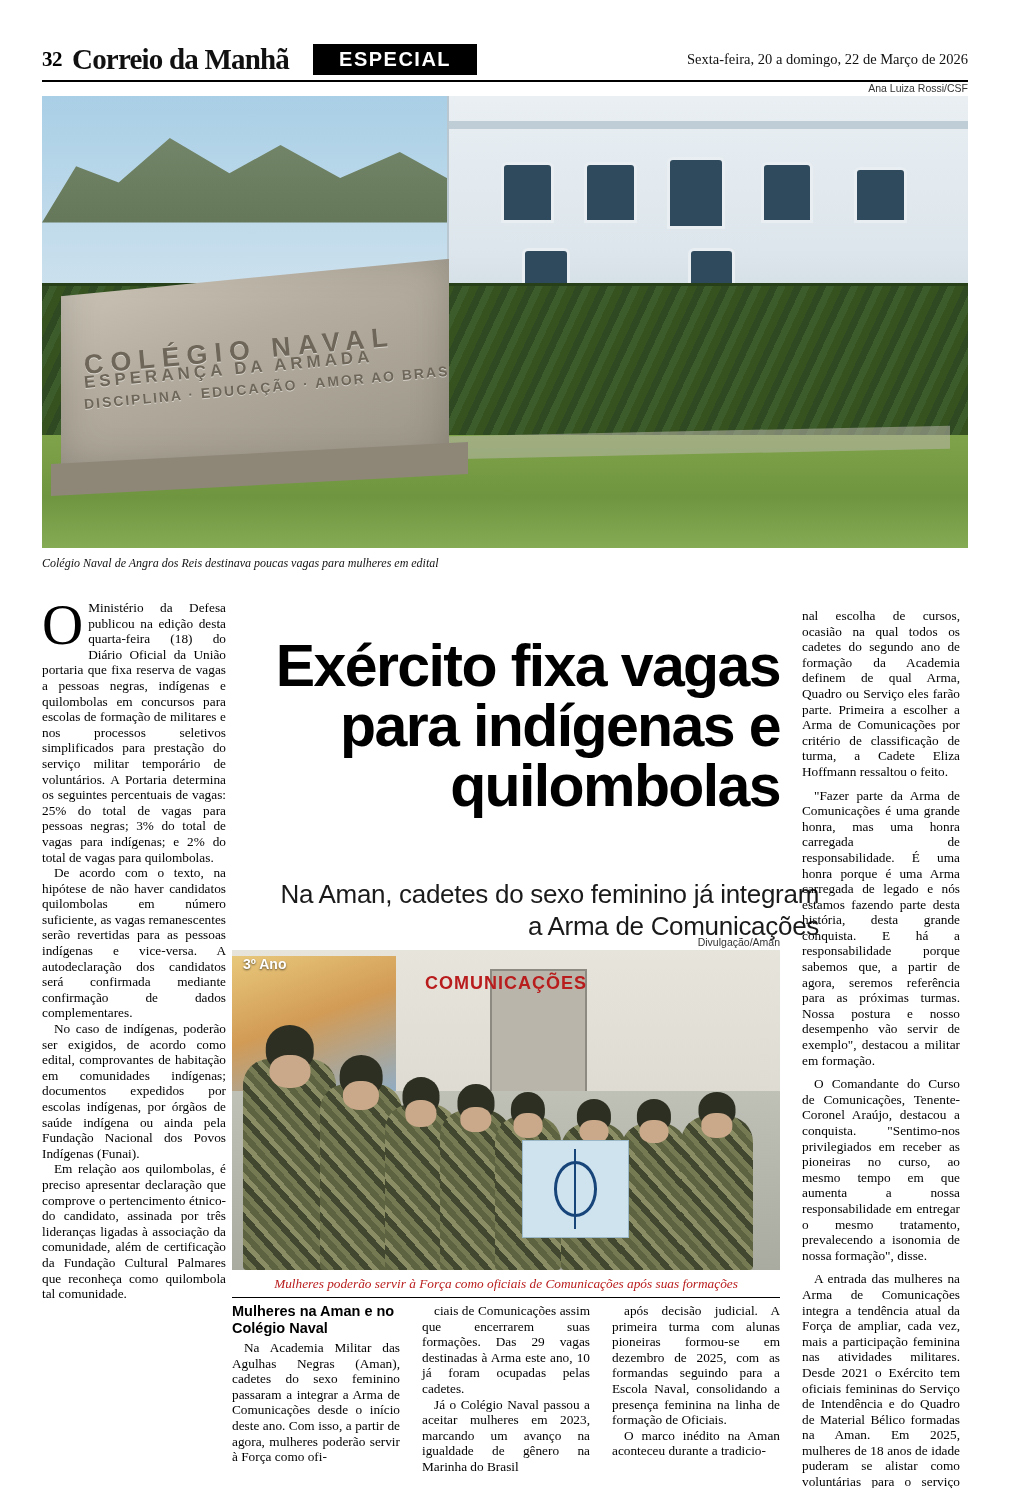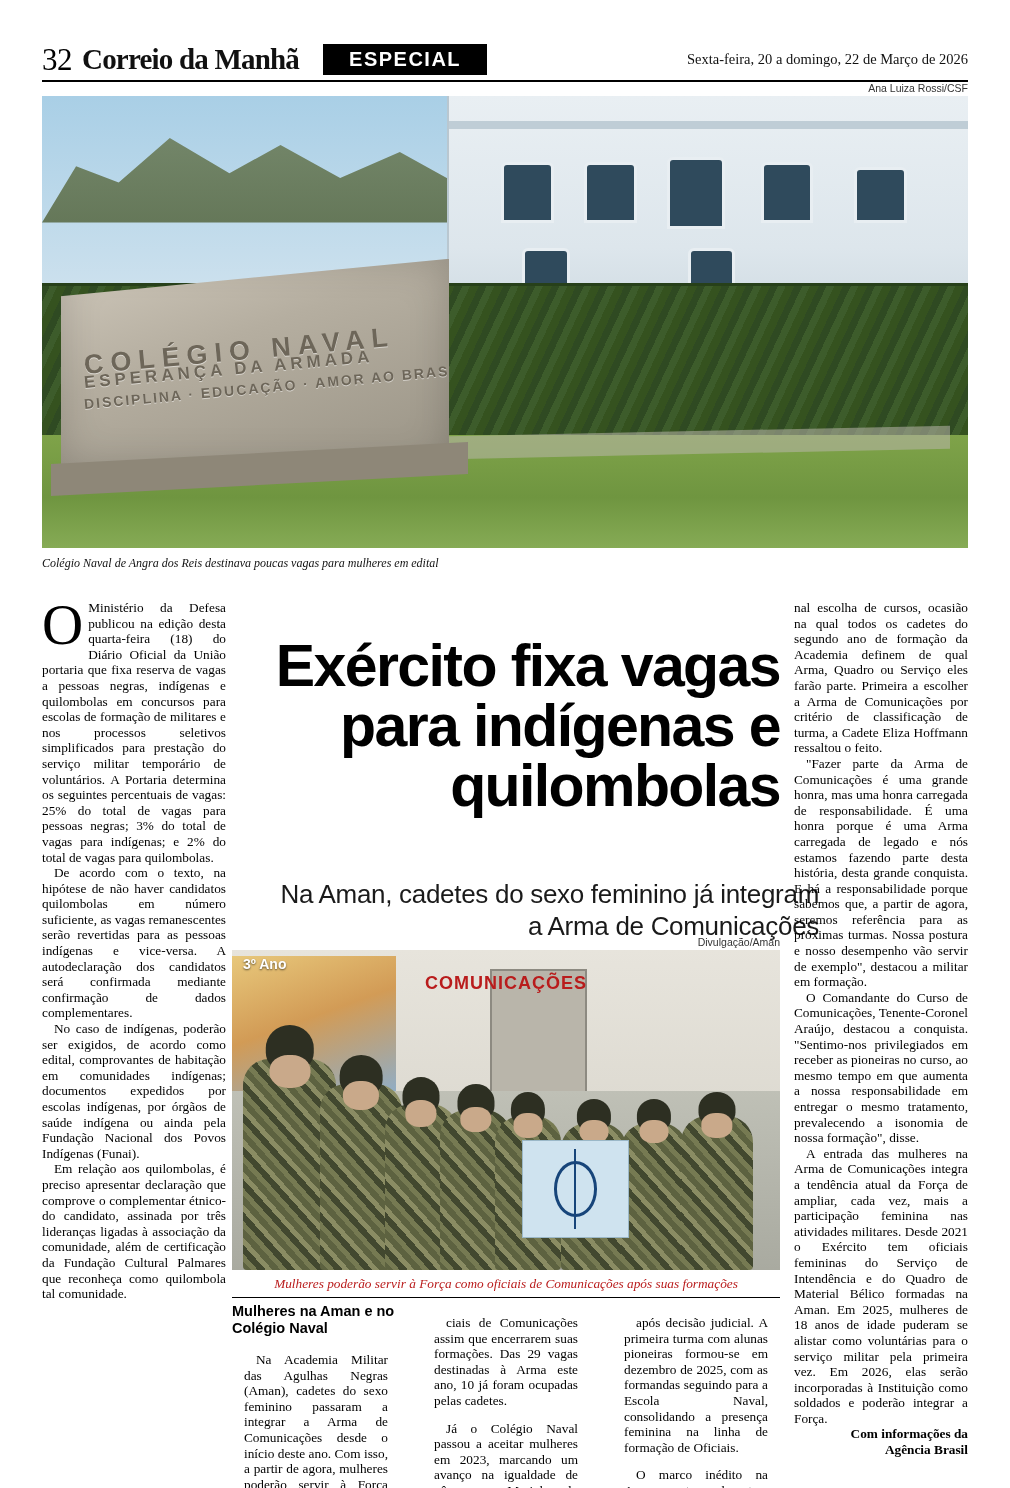--- a/index.html
+++ b/index.html
@@ -28,22 +28,22 @@
     position: absolute;
     left: 42px;
     top: 40px;
     width: 926px;
     height: 38px;
     display: flex;
     align-items: center;
   }
   .page-number {
     font-family: "Liberation Serif", serif;
-    font-size: 31px;
-    font-weight: normal;
+    font-size: 21px;
+    font-weight: bold;
     color: #000;
     line-height: 1;
     margin-right: 10px;
     letter-spacing: -0.5px;
   }
   .paper-name {
     font-family: "Liberation Serif", serif;
     font-size: 29px;
     font-weight: bold;
     letter-spacing: -0.8px;
@@ -330,38 +330,38 @@
   }
   .botcol {
     position: absolute;
     top: 1340px;
     width: 168px;
     font-size: 13.3px;
     line-height: 15.6px;
     text-align: justify;
     -webkit-hyphens: auto; hyphens: auto;
   }
-  .botcol p { margin:12px; text-indent: 12px; }
+  .botcol p { margin:0; text-indent: 12px; }
   .botcol p.first { text-indent: 12px; }
   #botcol1 { left: 232px; top: 1340px; }
   #botcol2 { left: 422px; top: 1303px; }
   #botcol3 { left: 612px; top: 1303px; }
 
   
   .col-right {
     position: absolute;
     left: 794px;
     top: 600px;
     width: 174px;
     font-size: 13.3px;
     line-height: 15.6px;
     text-align: justify;
     -webkit-hyphens: auto; hyphens: auto;
   }
-  .col-right p { margin:0; text-indent: 12px; }
+  .col-right p { margin:8px; text-indent: 12px; }
   .col-right p.first { text-indent: 0; }
   .signoff {
     margin-top: 10px;
     text-align: right;
     font-family: "Liberation Serif", serif;
     font-weight: bold;
     font-size: 13.3px;
     line-height: 16px;
     text-indent: 0 !important;
   }
@@ -401,21 +401,21 @@
       <div class="mon-text mon-l3">DISCIPLINA · EDUCAÇÃO · AMOR AO BRASIL</div>
     </div>
     <div class="base"></div>
   </div>
   <div class="hero-caption">Colégio Naval de Angra dos Reis destinava poucas vagas para mulheres em edital</div>
 
   <div class="col-left">
     <p class="first"><span class="dropcap">O</span><span>Ministério da Defesa publicou na edição desta quarta-feira (18) do Diário Oficial da União portaria que fixa reserva de vagas a pessoas negras, indígenas e quilombolas em concursos para escolas de formação de militares e nos processos seletivos simplificados para prestação do serviço militar temporário de voluntários. A Portaria determina os seguintes percentuais de vagas: 25% do total de vagas para pessoas negras; 3% do total de vagas para indígenas; e 2% do total de vagas para quilombolas.</span></p>
     <p>De acordo com o texto, na hipótese de não haver candidatos quilombolas em número suficiente, as vagas remanescentes serão revertidas para as pessoas indígenas e vice-versa. A autodeclaração dos candidatos será confirmada mediante confirmação de dados complementares.</p>
     <p>No caso de indígenas, poderão ser exigidos, de acordo como edital, comprovantes de habitação em comunidades indígenas; documentos expedidos por escolas indígenas, por órgãos de saúde indígena ou ainda pela Fundação Nacional dos Povos Indígenas (Funai).</p>
-    <p>Em relação aos quilombolas, é preciso apresentar declaração que comprove o complementar étnico-do candidato, assinada por três lideranças ligadas à associação da comunidade, além de certificação da Fundação Cultural Palmares que reconheça como quilombola tal comunidade.</p>
+    <p>Em relação aos quilombolas, é preciso apresentar declaração que comprove o pertencimento étnico-do candidato, assinada por três lideranças ligadas à associação da comunidade, além de certificação da Fundação Cultural Palmares que reconheça como quilombola tal comunidade.</p>
   </div>
 
   <h1 class="headline">Exército fixa vagas para indígenas e quilombolas</h1>
   <h2 class="subhead">Na Aman, cadetes do sexo feminino já integram a Arma de Comunicações</h2>
 
   <div class="credit-mid">Divulgação/Aman</div>
   <div class="photo2">
     <div class="wall"></div>
     <div class="mural"></div>
     <div class="door"></div>

